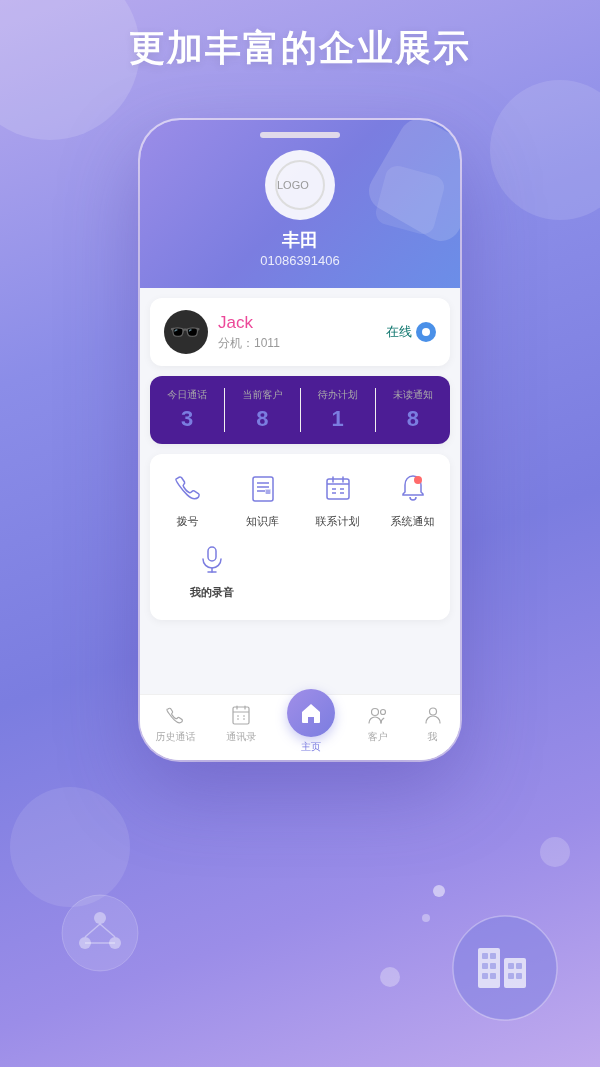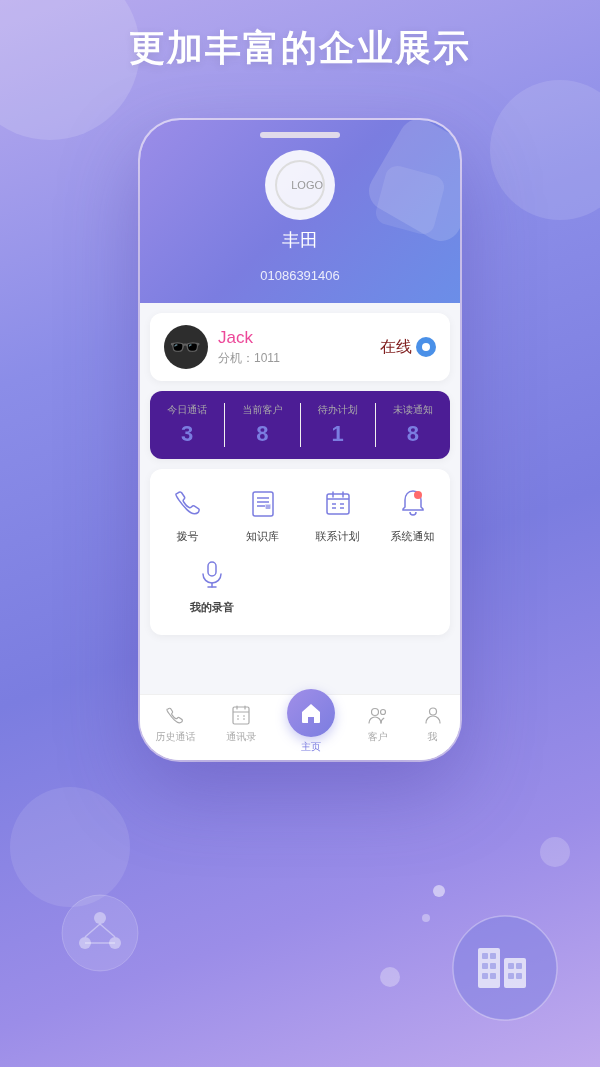--- a/index.html
+++ b/index.html
@@ -126,28 +126,28 @@
       color: #999;
       font-weight: 500;
     }
     .logo-inner {
       width: 50px;
       height: 50px;
       border-radius: 50%;
       border: 2px solid #ddd;
       display: flex;
       align-items: center;
-      justify-content: flex-end;
+      justify-content: flex-start;
     }
 
     .company-name {
       color: #fff;
       font-size: 18px;
-      font-weight: 400;
-      margin-bottom: 16px;
+      font-weight: 700;
+      margin-bottom: 1px;
       position: relative; z-index: 1;
     }
     .company-phone {
       color: rgba(255,255,255,0.85);
       font-size: 13px;
       position: relative; z-index: 1;
     }
 
     
     .phone-body {
@@ -229,22 +229,22 @@
       font-size: 12px;
       color: #999;
       margin-top: 2px;
     }
     .online-badge {
       display: flex;
       align-items: center;
       gap: 4px;
     }
     .online-text {
-      font-size: 16px;
-      color: #7f1d1d;
+      font-size: 13px;
+      color: #0f766e;
     }
     .online-dot {
       width: 20px;
       height: 20px;
       border-radius: 50%;
       background: #4a90e8;
       position: relative;
     }
     .online-dot::after {
       content: '';

